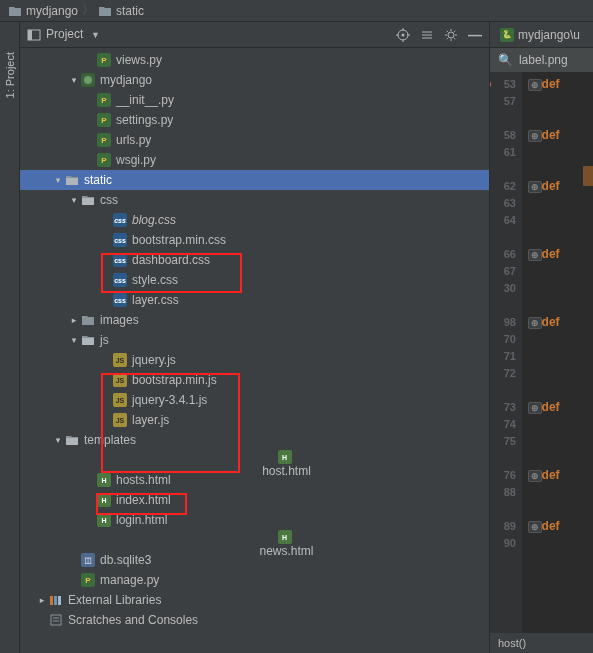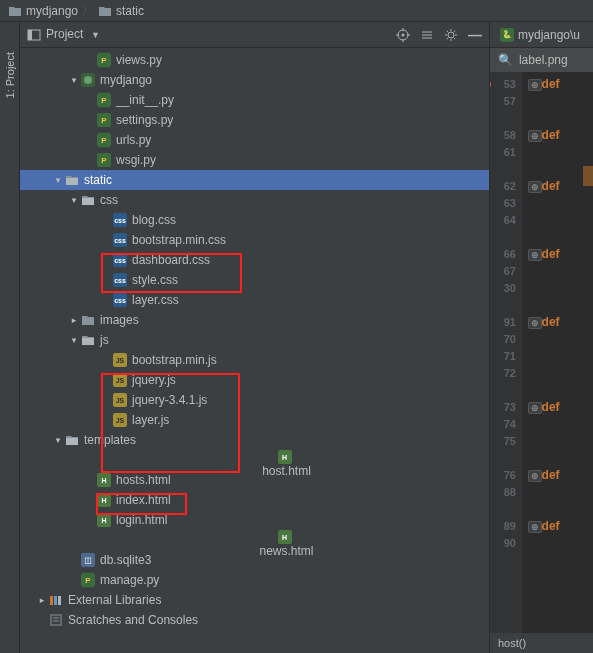--- a/index.html
+++ b/index.html
@@ -174,21 +174,21 @@
         <div class="tree-row" style="padding-left: 48px;">
           <span class="arrow">▾</span>
           <span class="file-icon">
             <svg width="14" height="12" viewBox="0 0 14 12">
               <path fill="#87939a" d="M1 2h5l1 1h6v8H1z"></path>
               <path fill="#aeb5bb" d="M1 4h12v7H1z"></path>
             </svg>
           </span>
           <span class="label">css</span>
         </div>
-        <div class="tree-row" style="padding-left: 80px;">
+        <div class="tree-row" style="padding-left: 80px; font-style: italic;">
           <span class="arrow empty"></span>
           <span class="file-icon">
             <span class="css-badge">css</span>
           </span>
           <span class="label">blog.css</span>
         </div>
         <div class="tree-row" style="padding-left: 80px;">
           <span class="arrow empty"></span>
           <span class="file-icon">
             <span class="css-badge">css</span>
@@ -233,28 +233,28 @@
               <path fill="#aeb5bb" d="M1 4h12v7H1z"></path>
             </svg>
           </span>
           <span class="label">js</span>
         </div>
         <div class="tree-row" style="padding-left: 80px;">
           <span class="arrow empty"></span>
           <span class="file-icon">
             <span class="js-badge">JS</span>
           </span>
+          <span class="label">jquery.js</span>
+        </div>
+        <div class="tree-row" style="padding-left: 80px;">
+          <span class="arrow empty"></span>
+          <span class="file-icon">
+            <span class="js-badge">JS</span>
+          </span>
           <span class="label">bootstrap.min.js</span>
-        </div>
-        <div class="tree-row" style="padding-left: 80px;">
-          <span class="arrow empty"></span>
-          <span class="file-icon">
-            <span class="js-badge">JS</span>
-          </span>
-          <span class="label">jquery.js</span>
         </div>
         <div class="tree-row" style="padding-left: 80px;">
           <span class="arrow empty"></span>
           <span class="file-icon">
             <span class="js-badge">JS</span>
           </span>
           <span class="label">jquery-3.4.1.js</span>
         </div>
         <div class="tree-row" style="padding-left: 80px;">
           <span class="arrow empty"></span>
@@ -371,21 +371,21 @@
           <div class="ln">61</div>
           <div class="ln"></div>
           <div class="ln">62</div>
           <div class="ln">63</div>
           <div class="ln">64</div>
           <div class="ln"></div>
           <div class="ln">66</div>
           <div class="ln">67</div>
           <div class="ln">30</div>
           <div class="ln"></div>
-          <div class="ln">91</div>
+          <div class="ln">98</div>
           <div class="ln">70</div>
           <div class="ln">71</div>
           <div class="ln">72</div>
           <div class="ln"></div>
           <div class="ln">73</div>
           <div class="ln">74</div>
           <div class="ln">75</div>
           <div class="ln"></div>
           <div class="ln">76</div>
           <div class="ln">88</div>

